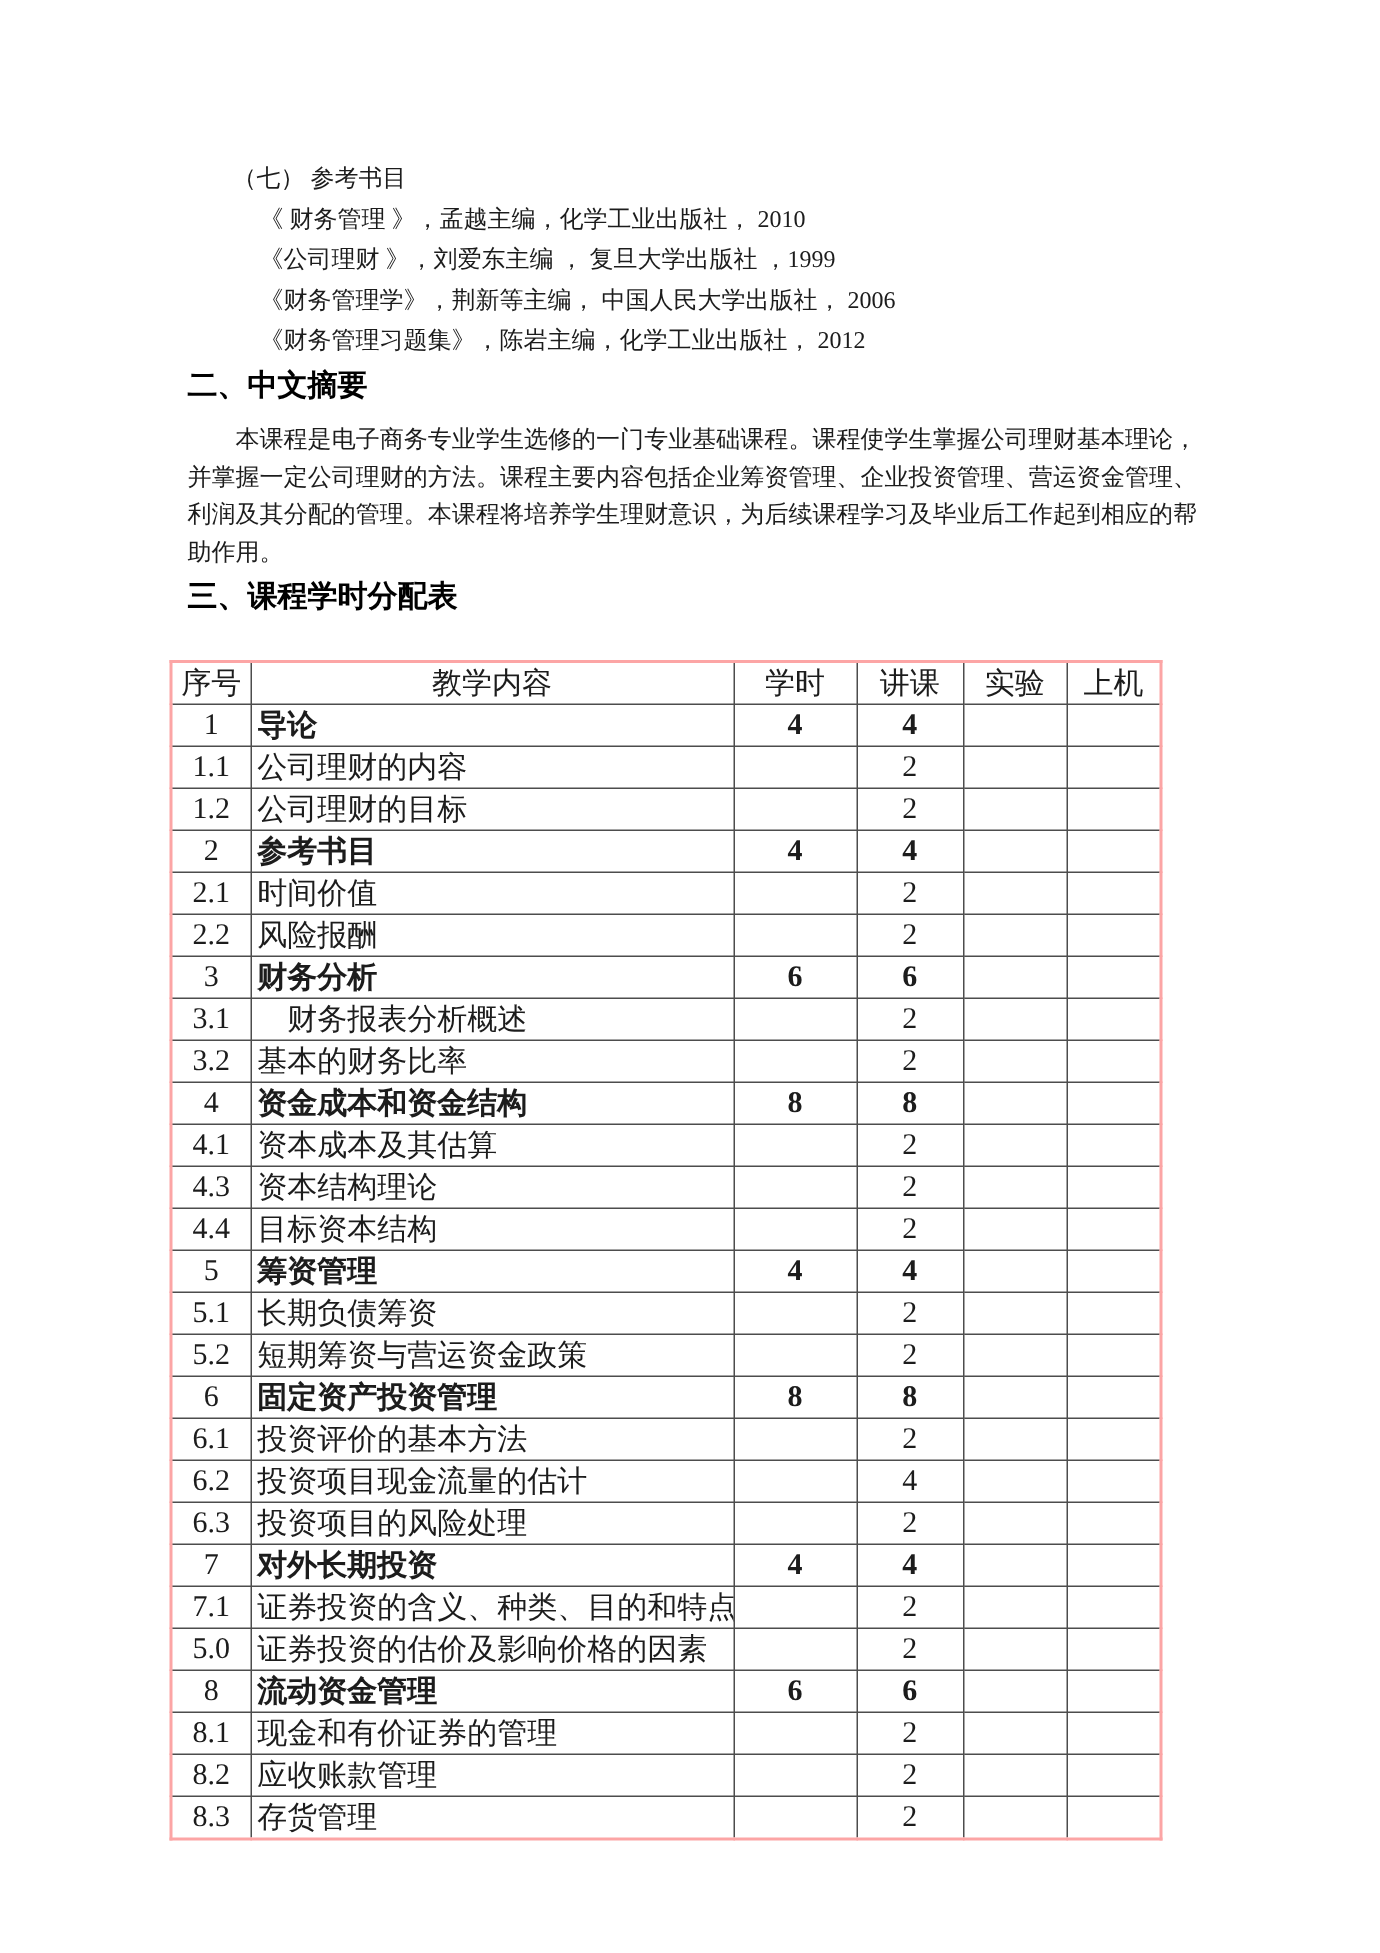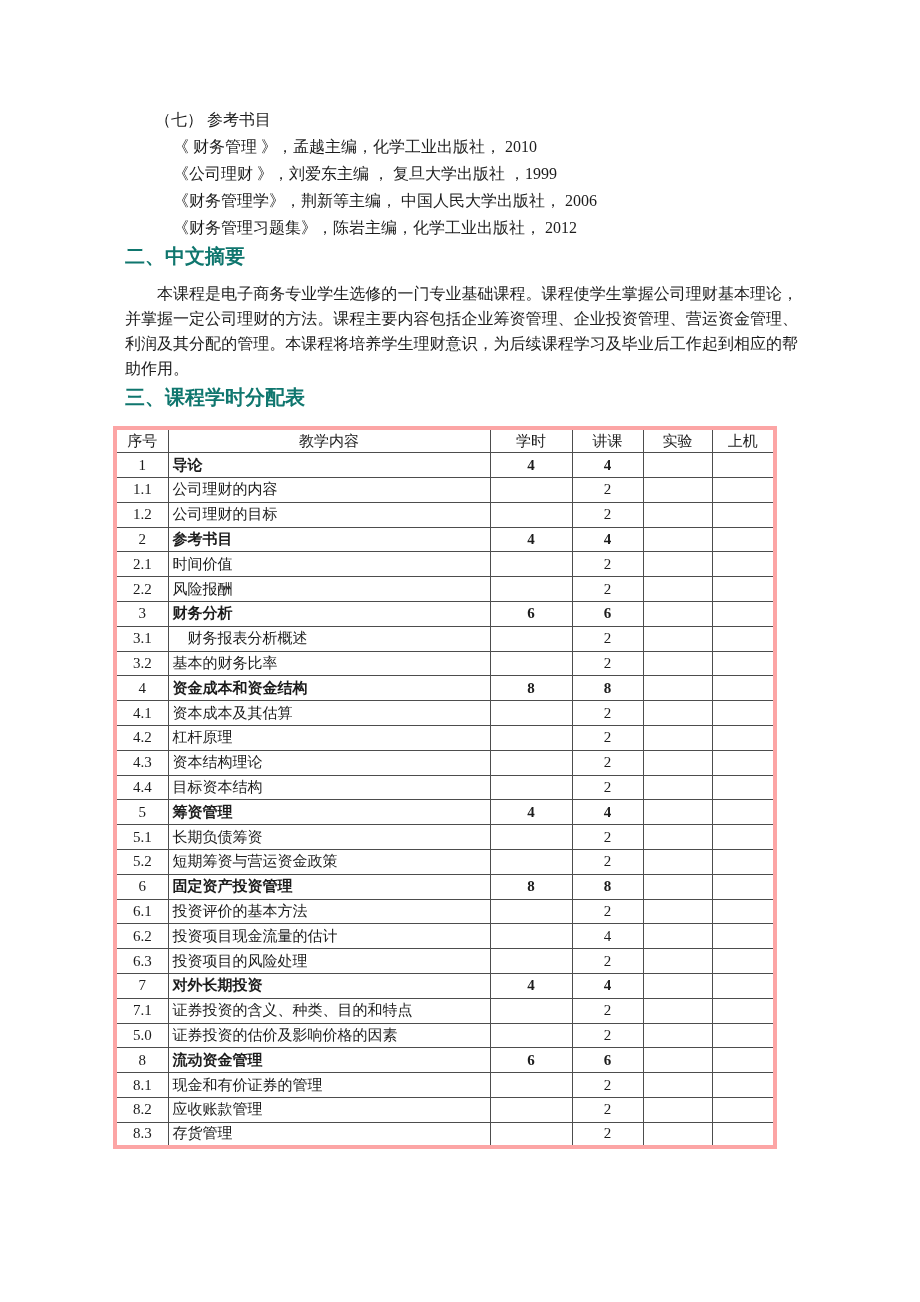--- a/index.html
+++ b/index.html
@@ -20,21 +20,21 @@
   .references .ref-items { margin-left: 18px; }
   .references .ref-item { line-height: 27px; white-space: nowrap; }
 
   
   .section-heading {
     position: absolute;
     left: 125px;
     font-size: 20px;
     font-weight: bold;
     font-family: Liberation Serif, serif;
-    color: #0f766e;
+    color: #000000;
     white-space: nowrap;
   }
   .heading-abstract { top: 243px; }
   .heading-schedule { top: 384px; }
 
   
   .abstract-body {
     position: absolute;
     left: 125px;
     top: 281px;
@@ -42,26 +42,26 @@
     font-size: 16px;
     line-height: 25px;
     text-align: justify;
     text-indent: 2em;
   }
 
   
   .schedule-table {
     position: absolute;
     left: 113px;
-    top: 426px;
+    top: 440px;
     width: 660px;
     border-collapse: collapse;
     table-layout: fixed;
-    font-size: 15px;
-    border: 4px solid #fca5a5;
+    font-size: 20px;
+    border: 2px solid #fca5a5;
   }
   .schedule-table th, .schedule-table td {
     border: 1px solid #4d4d4d;
     height: 24.8px;
     padding: 0 4px;
     vertical-align: middle;
     overflow: hidden;
     white-space: nowrap;
   }
   .schedule-table th {
@@ -207,28 +207,20 @@
     </tr>
         <tr>
       <td class="cell-no">4.1</td>
       <td class="cell-content">资本成本及其估算</td>
       <td class="cell-hours"></td>
       <td class="cell-lecture">2</td>
       <td class="cell-lab"></td>
       <td class="cell-computer"></td>
     </tr>
         <tr>
-      <td class="cell-no">4.2</td>
-      <td class="cell-content">杠杆原理</td>
-      <td class="cell-hours"></td>
-      <td class="cell-lecture">2</td>
-      <td class="cell-lab"></td>
-      <td class="cell-computer"></td>
-    </tr>
-        <tr>
       <td class="cell-no">4.3</td>
       <td class="cell-content">资本结构理论</td>
       <td class="cell-hours"></td>
       <td class="cell-lecture">2</td>
       <td class="cell-lab"></td>
       <td class="cell-computer"></td>
     </tr>
         <tr>
       <td class="cell-no">4.4</td>
       <td class="cell-content">目标资本结构</td>

